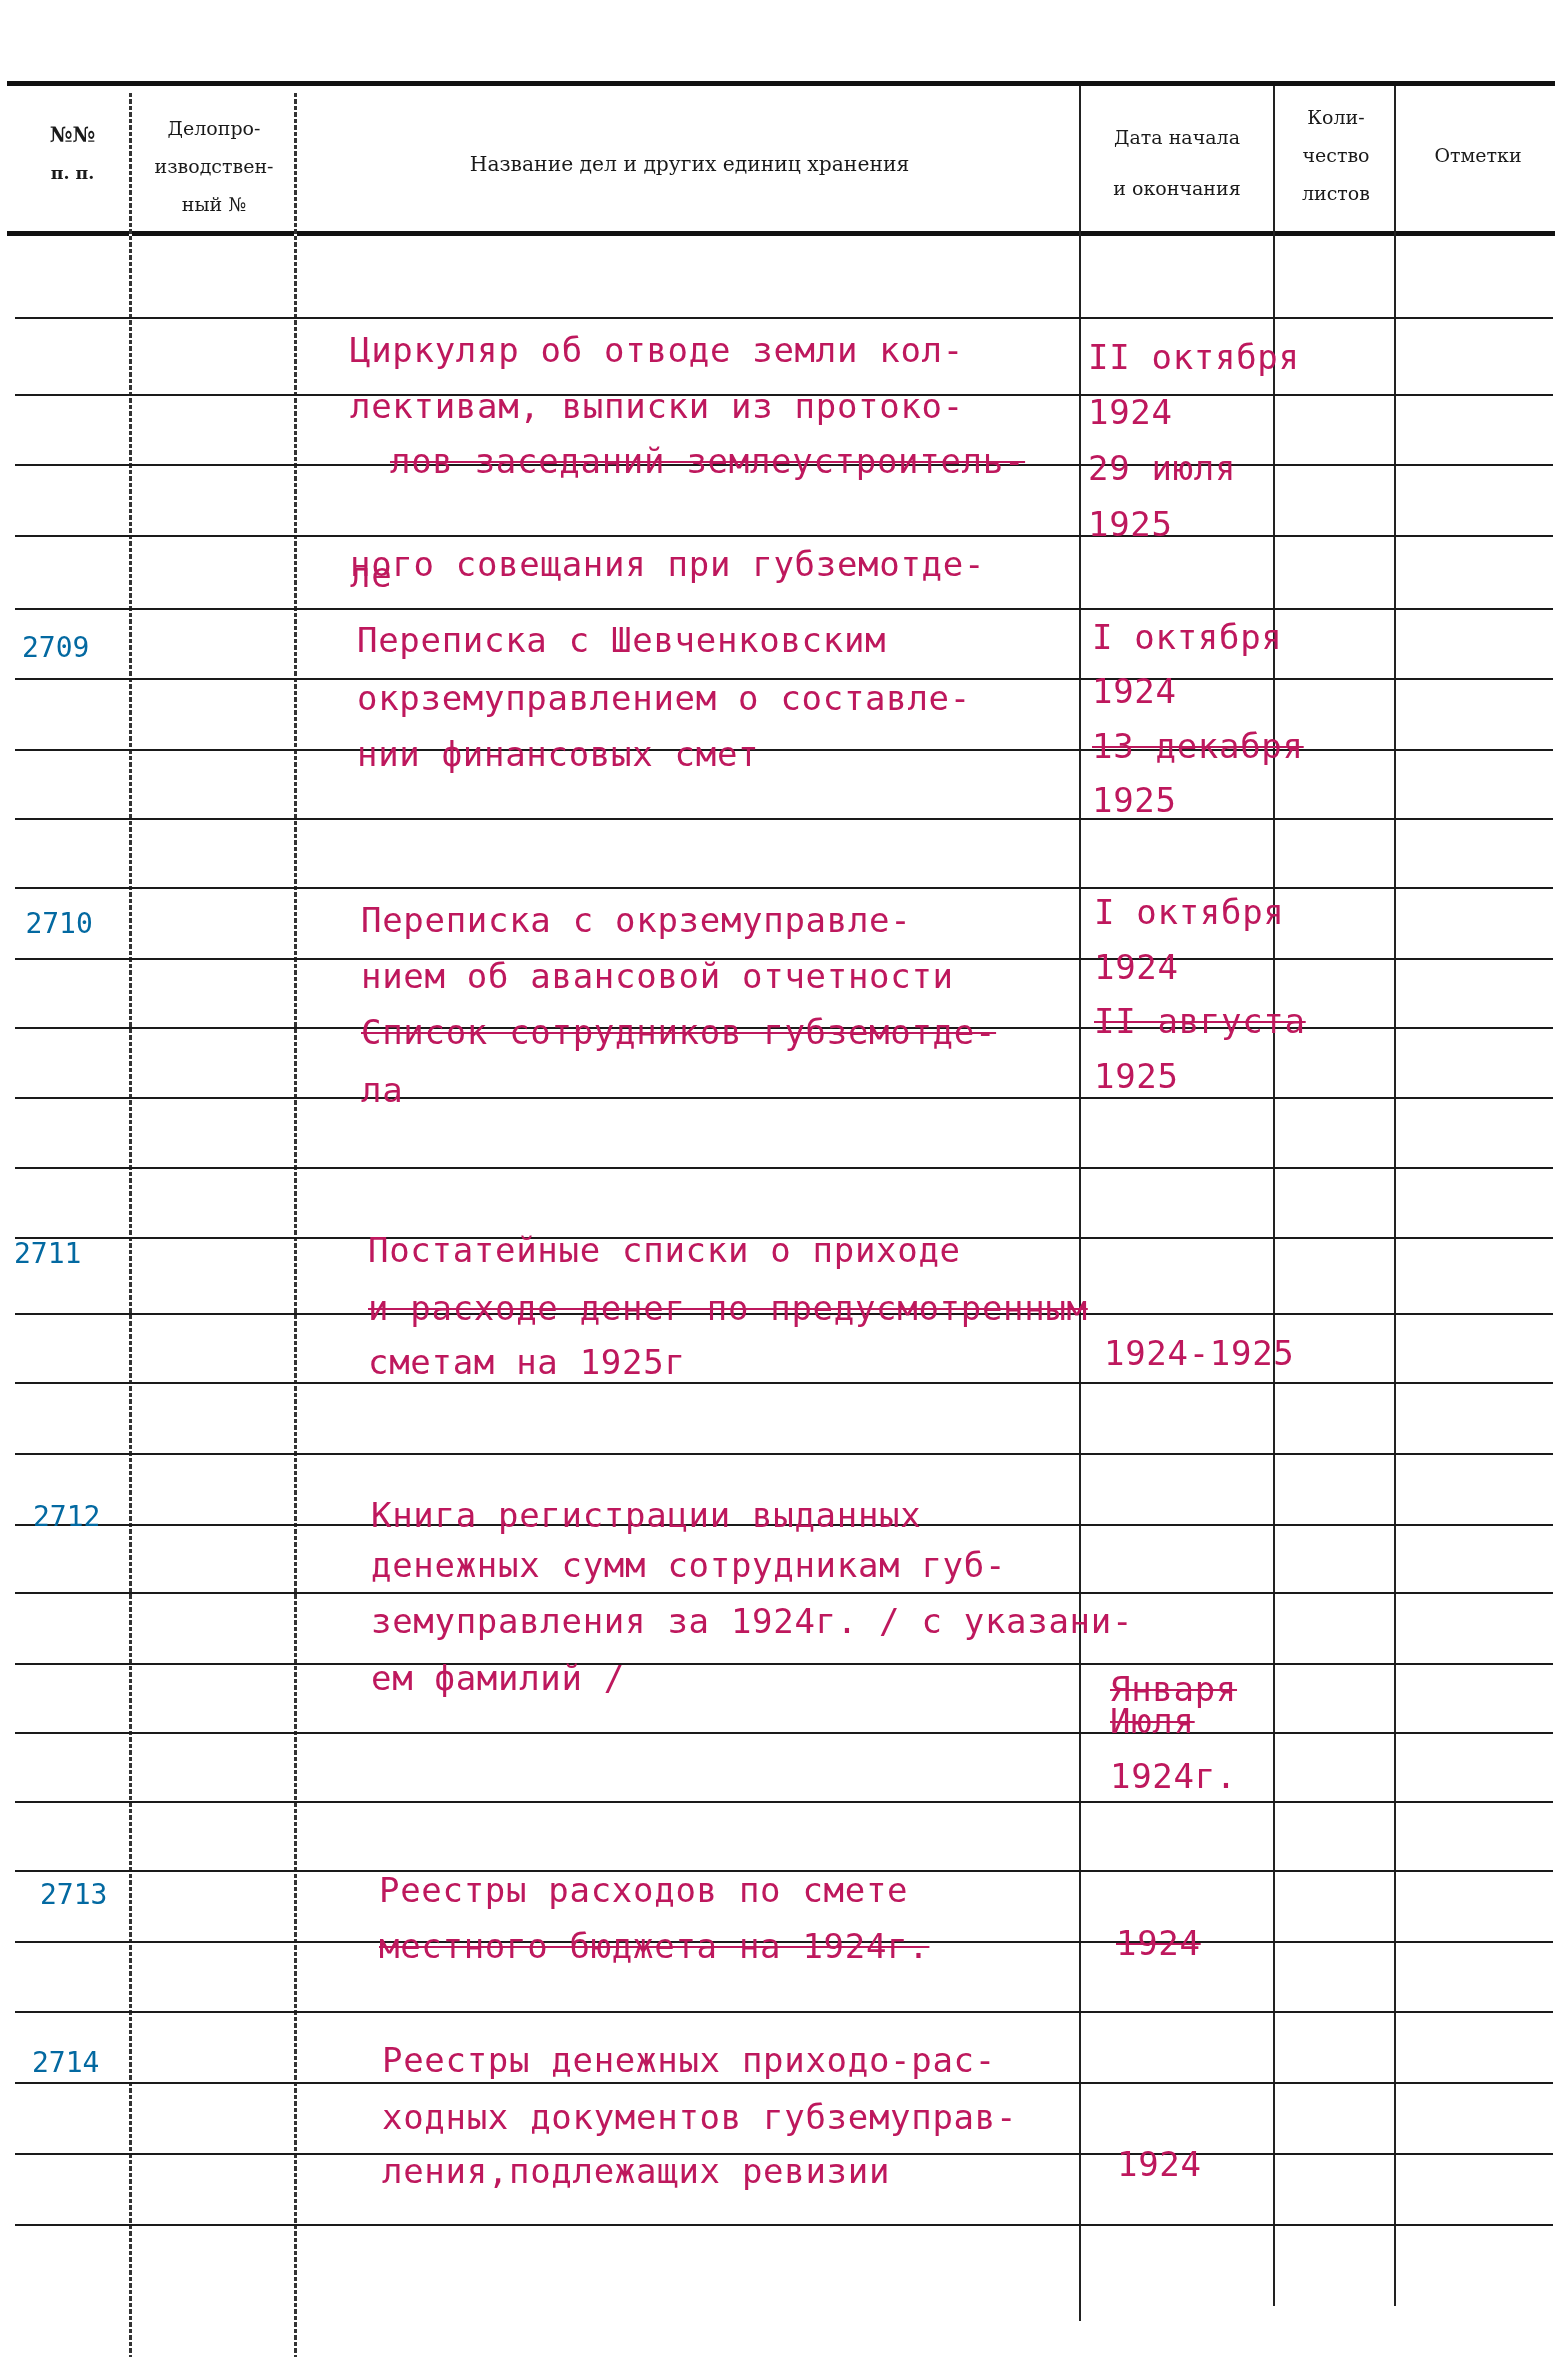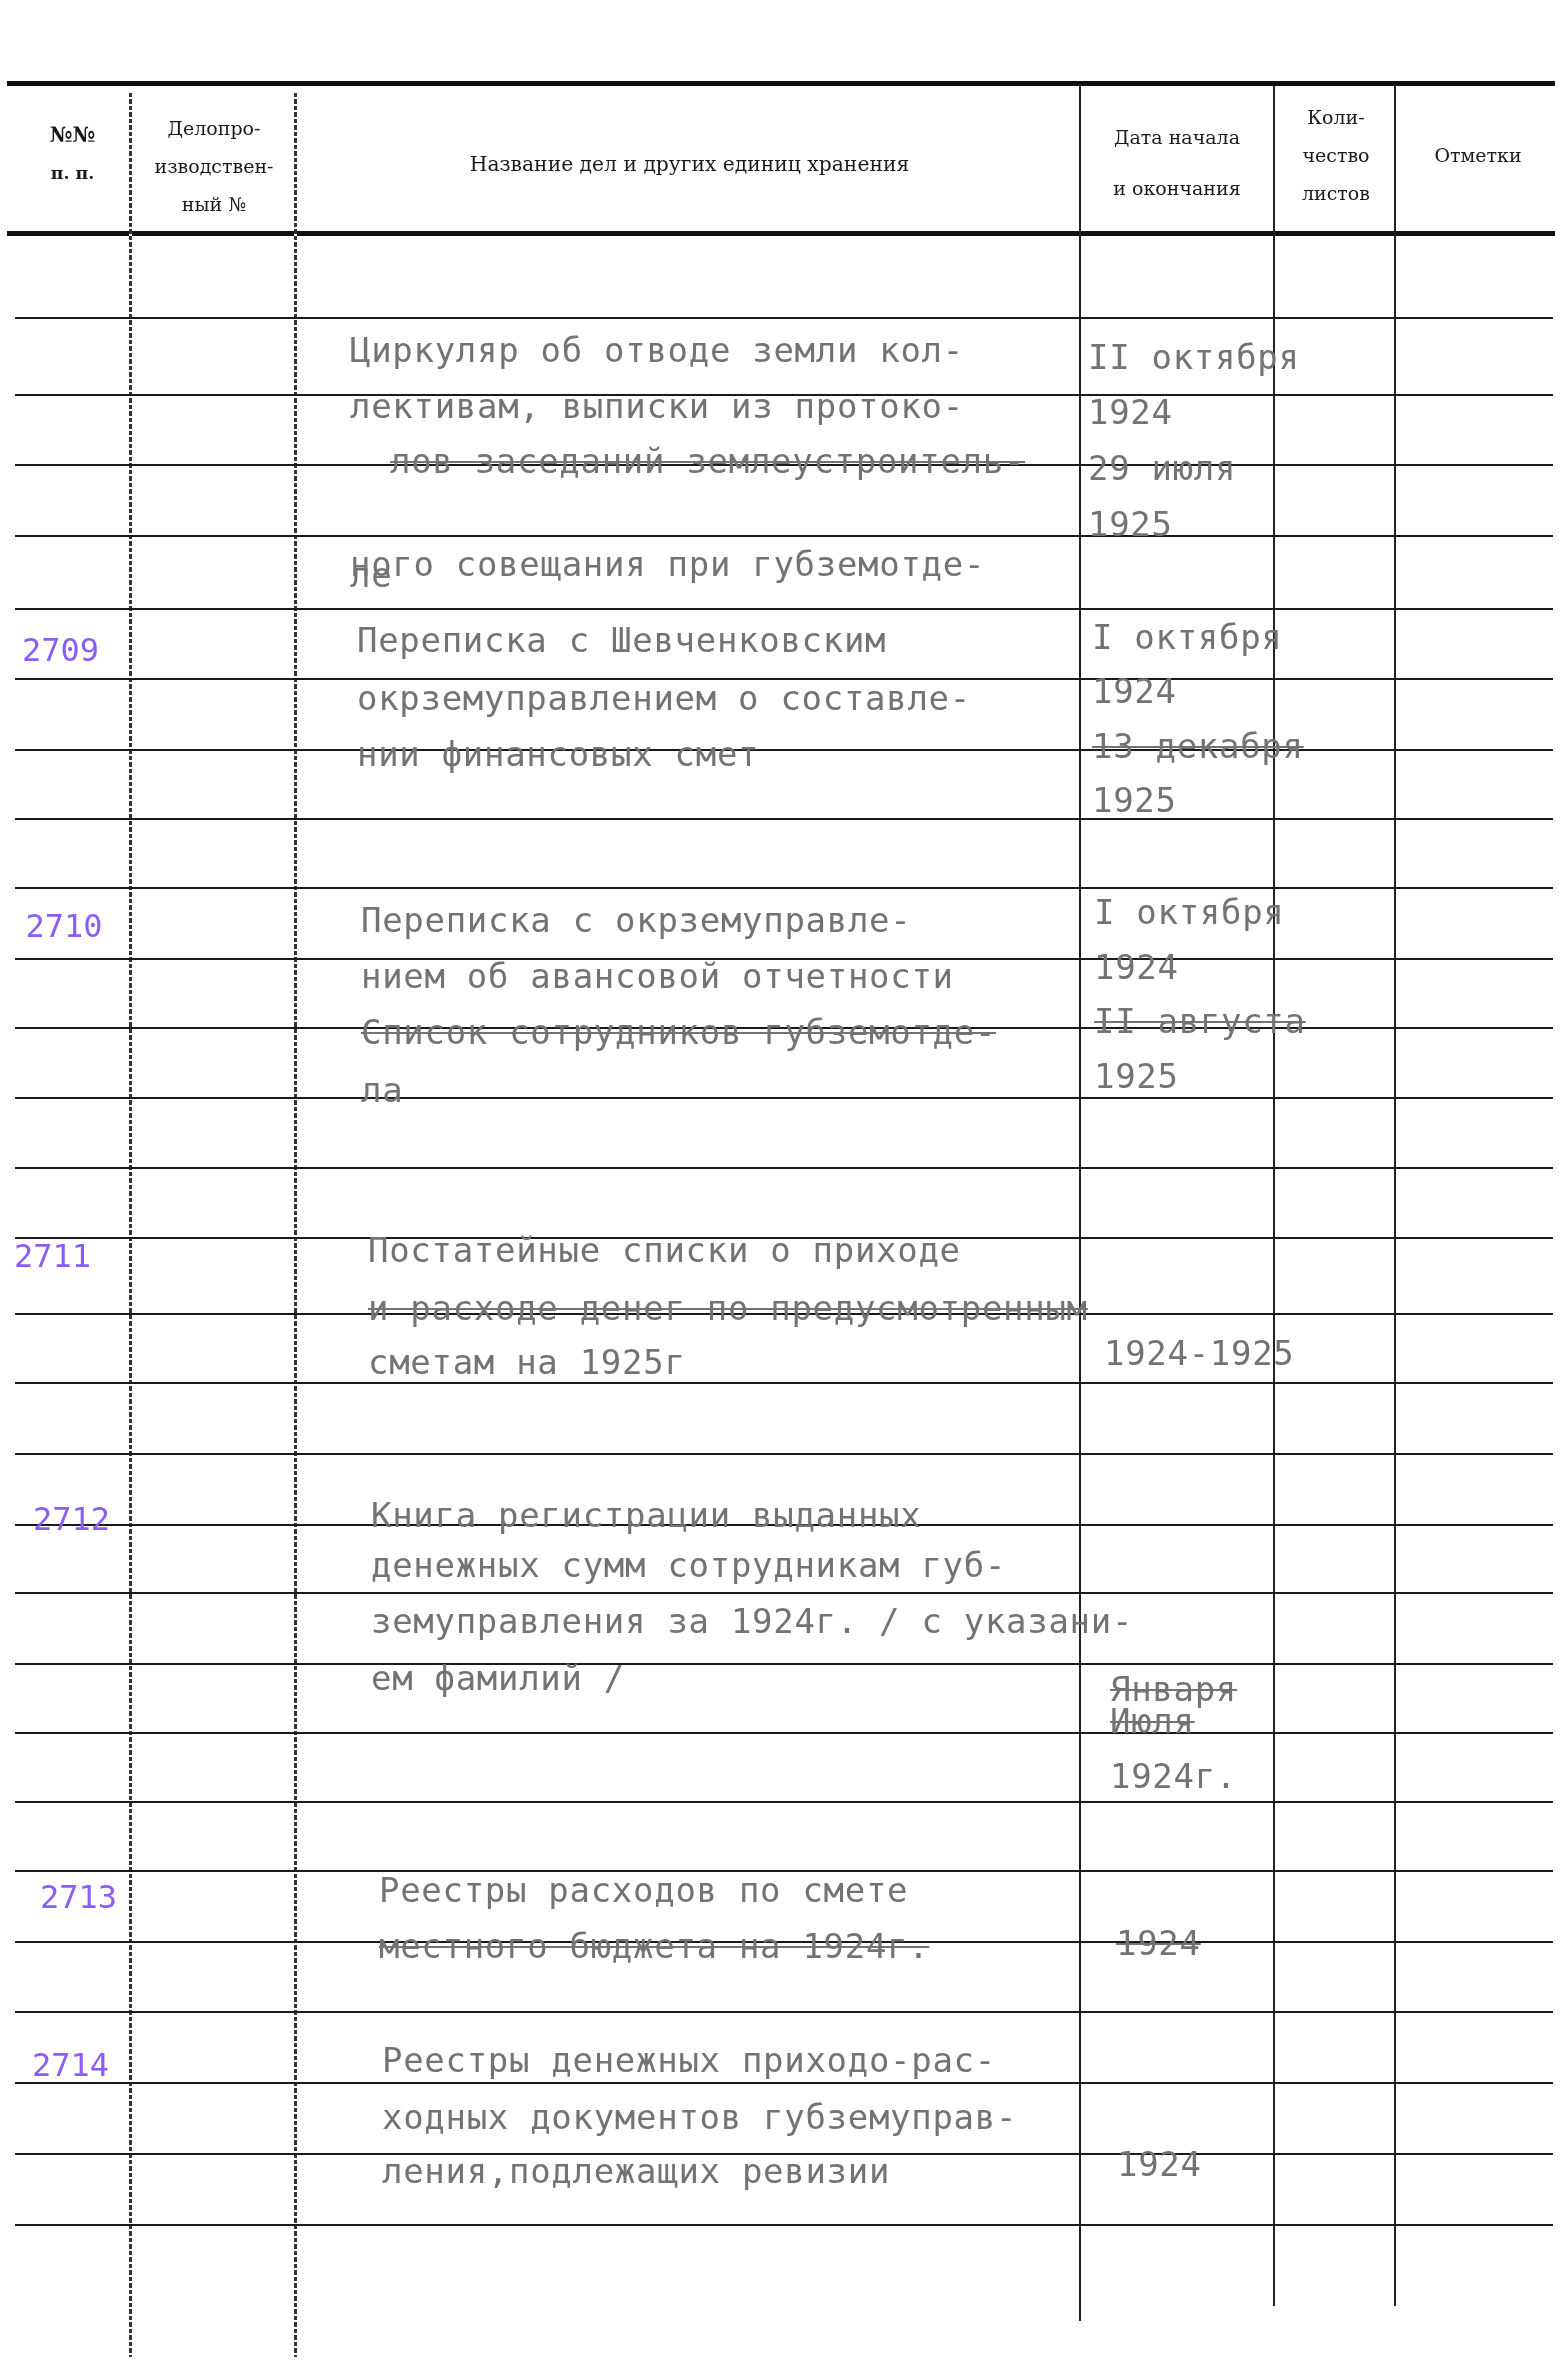--- a/index.html
+++ b/index.html
@@ -9,22 +9,22 @@
   .rule-thick { position: absolute; left: 7.3px; width: 1548px; height: 5.1px; background: #111; }
   .vline { position: absolute; width: 2.2px; background: #222; }
   .vline.dotted { width: 2.9px; background: repeating-linear-gradient(to bottom, #333 0 4.4px, #fff 4.4px 6.5px); }
   .hdr { position: absolute; text-align: center; font-family: "DejaVu Serif", serif; color: #1a1a1a; }
   .hdr div { line-height: 38px; }
   .hdr-small { font-size: 19px; }
   .hdr-med { font-size: 21px; font-weight: bold; }
   
   .hr { position: absolute; height: 2.2px; background: #1a1a1a; }
   
-  .t { position: absolute; font-family: "DejaVu Sans Mono", "Liberation Mono", monospace; font-size: 34px; letter-spacing: 0.7px; color: #737373; white-space: nowrap; }
-  .num { position: absolute; font-family: "DejaVu Sans Mono", "Liberation Mono", monospace; font-size: 32px; color: #8b5cf6; }
+  .t { position: absolute; font-family: "DejaVu Sans Mono", "Liberation Mono", monospace; font-size: 34px; letter-spacing: 0.7px; color: #be185d; white-space: nowrap; }
+  .num { position: absolute; font-family: "DejaVu Sans Mono", "Liberation Mono", monospace; font-size: 28px; color: #0369a1; }
   .strike { text-decoration: line-through; text-decoration-thickness: 2.2px; }
 </style>
 </head>
 <body>
 
 <div class="page">
 
   <div class="rule-thick" style="top:81px;"></div>
   <div class="rule-thick" style="top:231px;"></div>
 

